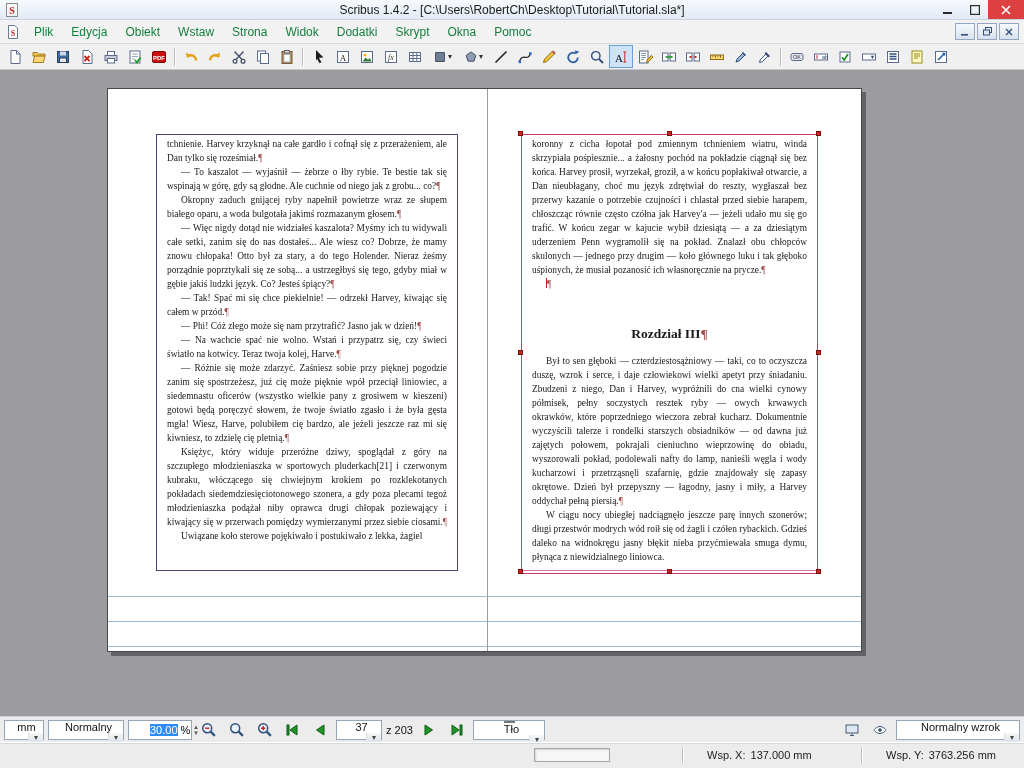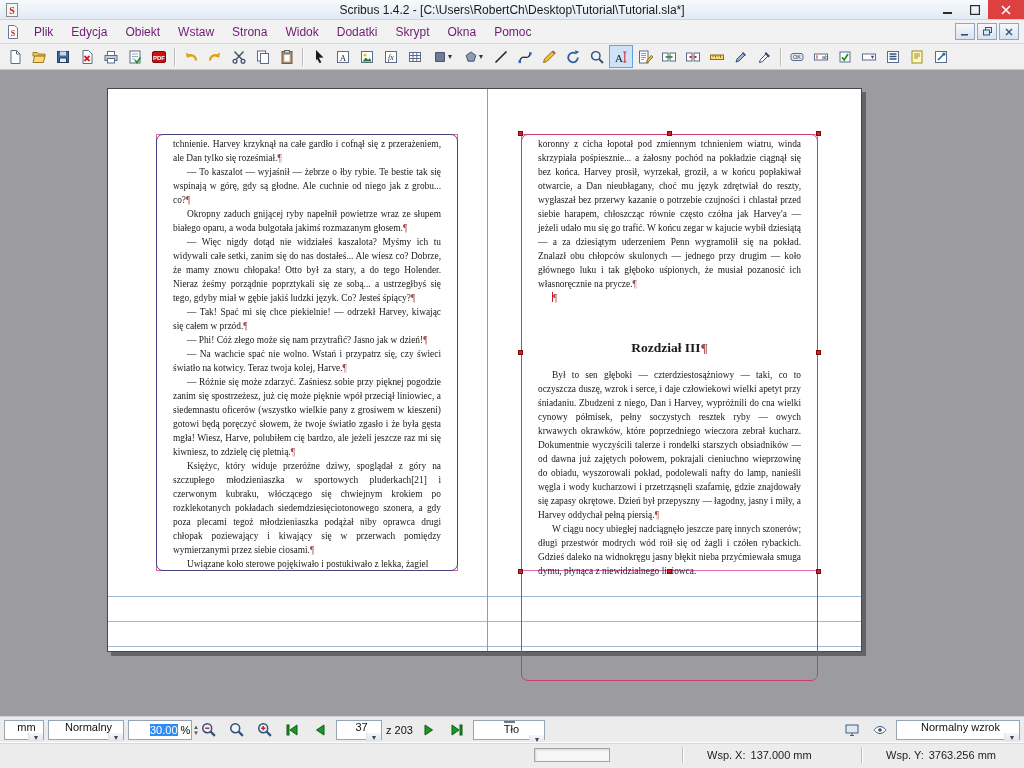--- a/index.html
+++ b/index.html
@@ -13,48 +13,48 @@
               background:linear-gradient(#f7fafd,#e2eaf5); border-bottom:1px solid #c9d4e3; }
   .titlebar .title { position:absolute; left:0; right:0; text-align:center; font-size:12px; color:#1a1a1a; }
   .app-icon { margin-left:4px; width:16px; height:16px; z-index:2; }
   .win-controls { margin-left:auto; display:flex; height:100%; z-index:2; }
   .wbtn { width:27px; height:100%; display:flex; align-items:center; justify-content:center; }
   .wbtn.close { width:36px; background:#dd4040; }
 
   
   .menubar { height:24px; background:#f2f2f2; border-bottom:1px solid #dadada; display:flex; align-items:center; font-size:12px; }
   .mdi-doc-icon { width:16px; height:16px; margin:0 4px 0 5px; }
-  .menu-item { padding:0 9px; height:100%; display:flex; align-items:center; color:#701a75; cursor:default; }
+  .menu-item { padding:0 9px; height:100%; display:flex; align-items:center; color:#15803d; cursor:default; }
   .mdi-controls { margin-left:auto; display:flex; gap:2px; padding-right:5px; }
   .mdi-btn { width:20px; height:17px; border:1px solid #93a7c2; background:linear-gradient(#f6f9fc,#d8e2ef);
              display:flex; align-items:center; justify-content:center; }
 
   
   .toolbar { height:26px; background:#f0f0f0; border-bottom:1px solid #c8c8c8; display:flex; align-items:center; padding:0 3px; }
   .tb { width:24px; height:23px; border:1px solid transparent; background:transparent; display:flex; align-items:center; justify-content:center; padding:0; }
   .tb.wide { width:31px; }
   .tb .dd { font-size:8px; color:#333; margin-left:1px; }
   .tb.active { background:#cfe3f8; border:1px solid #6aa0d8; }
   .tsep { width:2px; height:18px; border-left:1px solid #bdbdbd; border-right:1px solid #fbfbfb; margin:0 3px; }
 
   
   .canvas { position:absolute; left:0; top:70px; width:1024px; height:646px; background:#9c9ca0; overflow:hidden; }
   .page { position:absolute; left:107px; top:18px; width:755px; height:564px; background:#ffffff;
           border:1px solid #474747; box-shadow:4px 4px 0 rgba(42,42,48,.5); }
   .page-split { position:absolute; left:379px; top:0; bottom:0; width:1px; background:#9a9aa0; }
   .guide { position:absolute; left:0; right:0; height:1px; background:#9cb9d6; }
   .margin-box { position:absolute; border:1px solid #e068ae; }
-  .frame { position:absolute; overflow:hidden; font-family:"Liberation Serif", serif; color:#191919; padding:2px 16px;border-radius:7px; }
+  .frame { position:absolute; overflow:hidden; font-family:"Liberation Serif", serif; color:#191919; padding:2px 10px; }
   .frame p { font-size:9.4px; line-height:14px; text-align:justify; text-indent:14px; margin:0;
              hyphens:auto; -webkit-hyphens:auto; }
   .cstart p:first-child { text-indent:0; }
   .pil { color:#a04c4c; }
   .caret { display:inline-block; width:0; height:10px; border-left:1px solid #d01818; vertical-align:-1px; }
   .left-frame  { left:48px;  top:45px; width:302px; height:437px; border:1px solid #45457e; }
-  .right-frame { left:413px; top:45px; width:297px; height:547px; border:1px solid #cf3a6e; }
+  .right-frame { left:413px; top:45px; width:297px; height:440px; border:1px solid #cf3a6e; }
   .chapter { text-align:center; font-weight:bold; font-size:13.5px; line-height:17px; margin:34px 0 12px; }
   .sel { position:absolute; left:413px; top:45px; width:297px; height:437px; pointer-events:none; }
   .handle { position:absolute; width:5px; height:5px; background:#cf2424; border:1px solid #7c0b0b; }
 
   
   .bottombar { position:absolute; left:0; top:716px; width:1024px; height:26px; background:#ececec;
                border-top:1px solid #d2d2d2; display:flex; align-items:center; gap:4px; padding:0 4px; font-size:11px; }
   .combo { height:20px; background:#fff; border:1px solid #96a4b4; display:inline-flex; align-items:center;
            padding-left:5px; color:#111;flex-direction:column; }
   .combo .arr { width:15px; height:100%; margin-left:auto; display:flex; align-items:center; justify-content:center;

